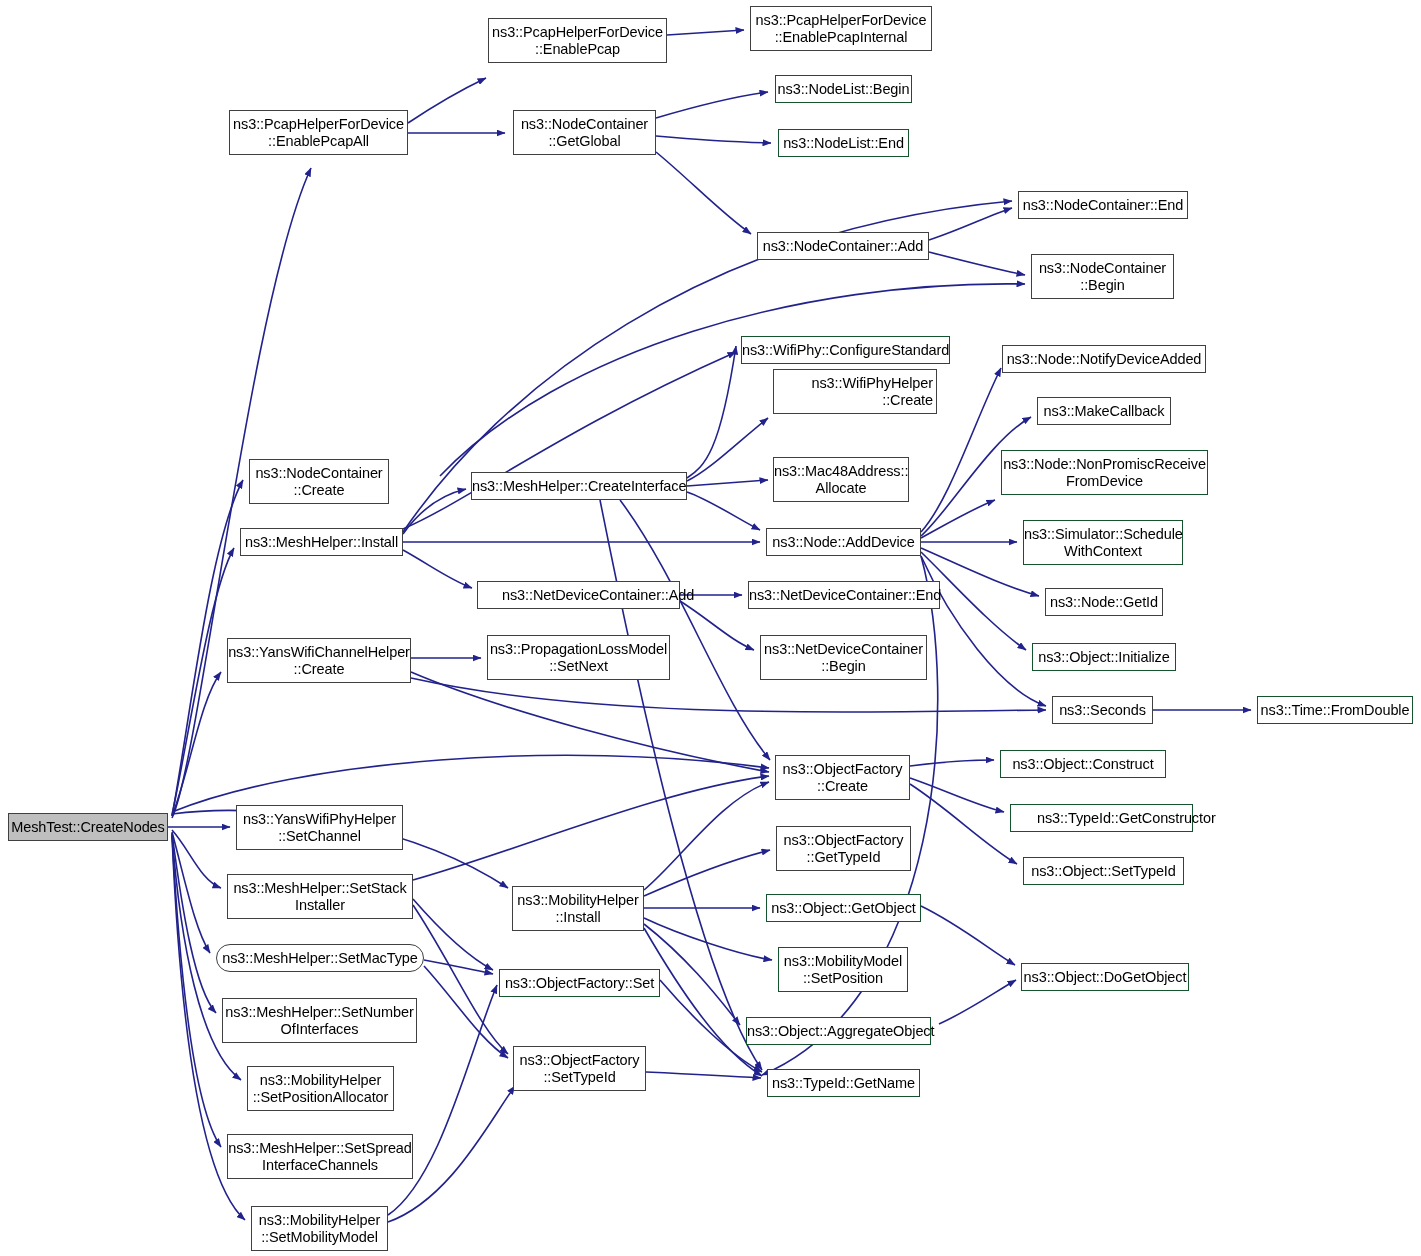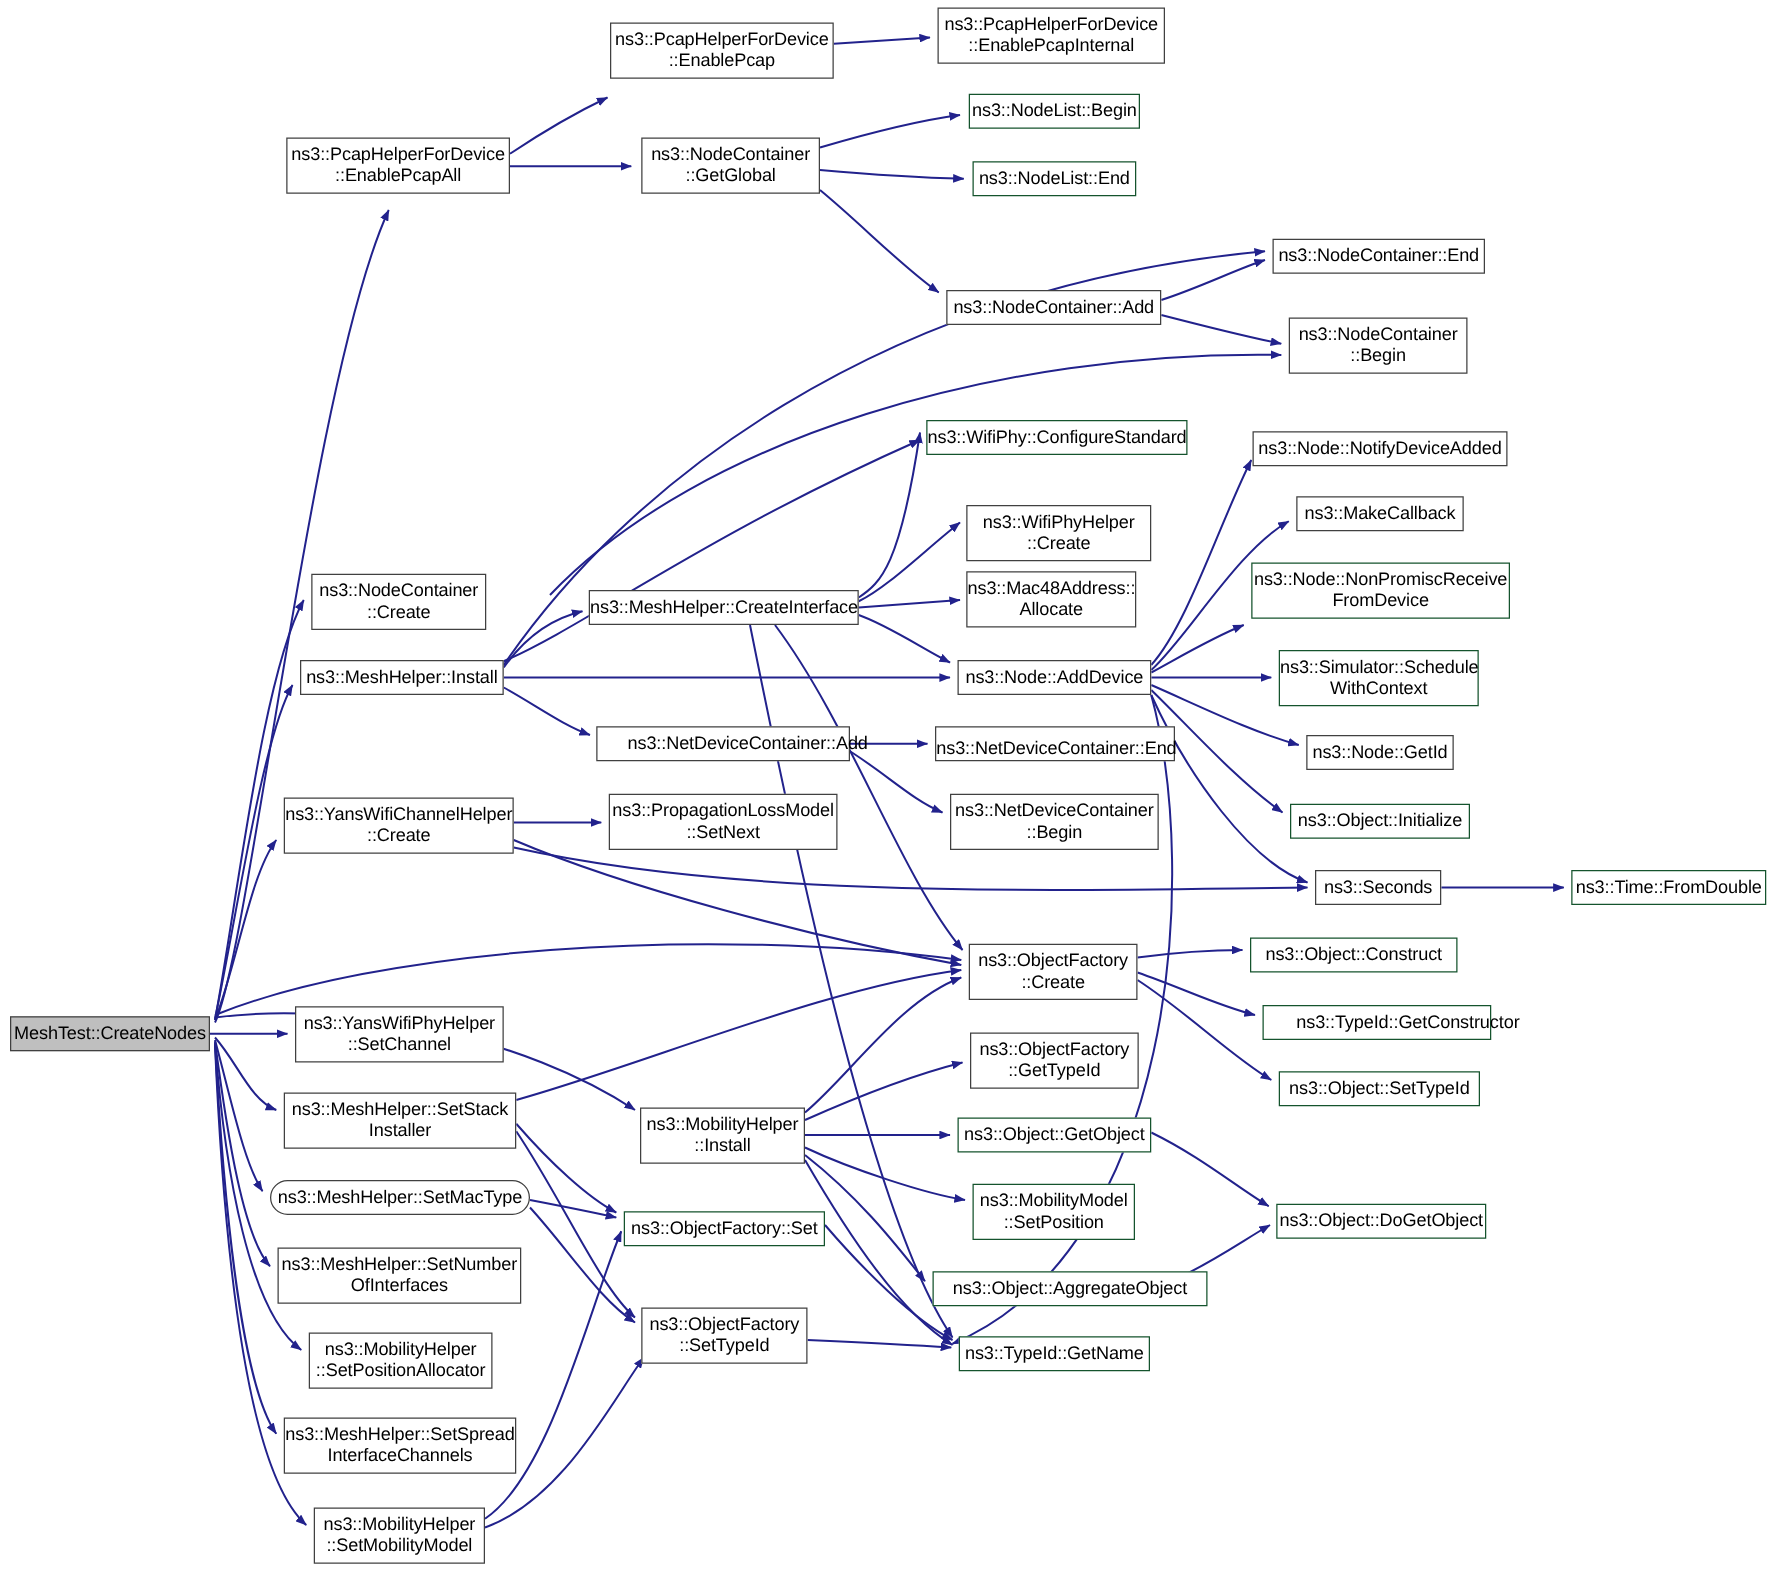--- a/index.html
+++ b/index.html
@@ -143,37 +143,37 @@
       <div class="node" style="left: 513px; top: 110px; width: 143px; height: 45px;"><span class="node-label">ns3::NodeContainer
 ::GetGlobal</span></div>
       <div class="node red" style="left: 775px; top: 75px; width: 137px; height: 28px;"><span class="node-label">ns3::NodeList::Begin</span></div>
       <div class="node red" style="left: 778px; top: 129px; width: 131px; height: 28px;"><span class="node-label">ns3::NodeList::End</span></div>
       <div class="node" style="left: 1018px; top: 191px; width: 170px; height: 28px;"><span class="node-label">ns3::NodeContainer::End</span></div>
       <div class="node" style="left: 757px; top: 232px; width: 172px; height: 28px;"><span class="node-label">ns3::NodeContainer::Add</span></div>
       <div class="node" style="left: 1031px; top: 254px; width: 143px; height: 45px;"><span class="node-label">ns3::NodeContainer
 ::Begin</span></div>
       <div class="node red" style="left: 741px; top: 336px; width: 209px; height: 28px;"><span class="node-label">ns3::WifiPhy::ConfigureStandard</span></div>
       <div class="node" style="left: 1002px; top: 345px; width: 204px; height: 28px;"><span class="node-label">ns3::Node::NotifyDeviceAdded</span></div>
-      <div class="node" style="left: 773px; top: 404px; width: 148px; height: 45px;"><span class="node-label">ns3::WifiPhyHelper
+      <div class="node" style="left: 773px; top: 369px; width: 164px; height: 45px; text-align: right;"><span class="node-label">ns3::WifiPhyHelper
 ::Create</span></div>
       <div class="node" style="left: 1037px; top: 397px; width: 134px; height: 28px;"><span class="node-label">ns3::MakeCallback</span></div>
       <div class="node" style="left: 773px; top: 457px; width: 136px; height: 45px;"><span class="node-label">ns3::Mac48Address::
 Allocate</span></div>
       <div class="node red" style="left: 1001px; top: 450px; width: 207px; height: 45px;"><span class="node-label">ns3::Node::NonPromiscReceive
 FromDevice</span></div>
       <div class="node" style="left: 471px; top: 472px; width: 216px; height: 28px;"><span class="node-label">ns3::MeshHelper::CreateInterface</span></div>
       <div class="node" style="left: 249px; top: 459px; width: 140px; height: 45px;"><span class="node-label">ns3::NodeContainer
 ::Create</span></div>
       <div class="node red" style="left: 1023px; top: 520px; width: 160px; height: 45px;"><span class="node-label">ns3::Simulator::Schedule
 WithContext</span></div>
       <div class="node" style="left: 766px; top: 528px; width: 155px; height: 28px;"><span class="node-label">ns3::Node::AddDevice</span></div>
       <div class="node" style="left: 240px; top: 528px; width: 163px; height: 28px;"><span class="node-label">ns3::MeshHelper::Install</span></div>
       <div class="node" style="left: 1045px; top: 588px; width: 118px; height: 28px;"><span class="node-label">ns3::Node::GetId</span></div>
       <div class="node" style="left: 477px; top: 581px; width: 203px; height: 28px; padding-left: 24px;"><span class="node-label">ns3::NetDeviceContainer::Add</span></div>
-      <div class="node" style="left: 748px; top: 581px; width: 192px; height: 28px; align-items: flex-end;"><span class="node-label">ns3::NetDeviceContainer::End</span></div>
+      <div class="node" style="left: 748px; top: 581px; width: 192px; height: 28px;"><span class="node-label">ns3::NetDeviceContainer::End</span></div>
       <div class="node red" style="left: 1032px; top: 643px; width: 144px; height: 28px;"><span class="node-label">ns3::Object::Initialize</span></div>
       <div class="node" style="left: 227px; top: 638px; width: 184px; height: 45px;"><span class="node-label">ns3::YansWifiChannelHelper
 ::Create</span></div>
       <div class="node" style="left: 487px; top: 635px; width: 183px; height: 45px;"><span class="node-label">ns3::PropagationLossModel
 ::SetNext</span></div>
       <div class="node" style="left: 760px; top: 635px; width: 167px; height: 45px;"><span class="node-label">ns3::NetDeviceContainer
 ::Begin</span></div>
       <div class="node" style="left: 1052px; top: 696px; width: 101px; height: 28px;"><span class="node-label">ns3::Seconds</span></div>
       <div class="node red" style="left: 1257px; top: 696px; width: 156px; height: 28px;"><span class="node-label">ns3::Time::FromDouble</span></div>
       <div class="node" style="left: 775px; top: 755px; width: 135px; height: 45px;"><span class="node-label">ns3::ObjectFactory
@@ -190,21 +190,21 @@
       <div class="node red" style="left: 766px; top: 894px; width: 155px; height: 28px;"><span class="node-label">ns3::Object::GetObject</span></div>
       <div class="node" style="left: 227px; top: 874px; width: 186px; height: 45px;"><span class="node-label">ns3::MeshHelper::SetStack
 Installer</span></div>
       <div class="node" style="left: 216px; top: 944px; width: 208px; height: 28px; border-radius: 14px;"><span class="node-label">ns3::MeshHelper::SetMacType</span></div>
       <div class="node red" style="left: 778px; top: 947px; width: 130px; height: 45px;"><span class="node-label">ns3::MobilityModel
 ::SetPosition</span></div>
       <div class="node red" style="left: 1021px; top: 963px; width: 168px; height: 28px;"><span class="node-label">ns3::Object::DoGetObject</span></div>
       <div class="node red" style="left: 499px; top: 969px; width: 161px; height: 28px;"><span class="node-label">ns3::ObjectFactory::Set</span></div>
       <div class="node" style="left: 222px; top: 998px; width: 195px; height: 45px;"><span class="node-label">ns3::MeshHelper::SetNumber
 OfInterfaces</span></div>
-      <div class="node red" style="left: 746px; top: 1017px; width: 220px; height: 28px;"><span class="node-label">ns3::Object::AggregateObject</span></div>
+      <div class="node red" style="left: 746px; top: 1017px; width: 185px; height: 28px;"><span class="node-label">ns3::Object::AggregateObject</span></div>
       <div class="node" style="left: 513px; top: 1046px; width: 133px; height: 45px;"><span class="node-label">ns3::ObjectFactory
 ::SetTypeId</span></div>
       <div class="node" style="left: 247px; top: 1066px; width: 147px; height: 45px;"><span class="node-label">ns3::MobilityHelper
 ::SetPositionAllocator</span></div>
       <div class="node red" style="left: 767px; top: 1069px; width: 153px; height: 28px; justify-content: flex-end;"><span class="node-label">ns3::TypeId::GetName</span></div>
       <div class="node" style="left: 227px; top: 1134px; width: 186px; height: 45px;"><span class="node-label">ns3::MeshHelper::SetSpread
 InterfaceChannels</span></div>
       <div class="node" style="left: 251px; top: 1206px; width: 137px; height: 45px;"><span class="node-label">ns3::MobilityHelper
 ::SetMobilityModel</span></div>
     </div>

